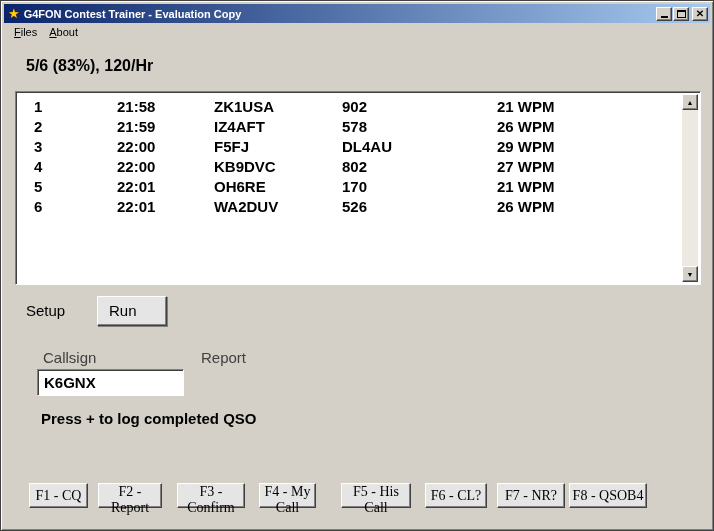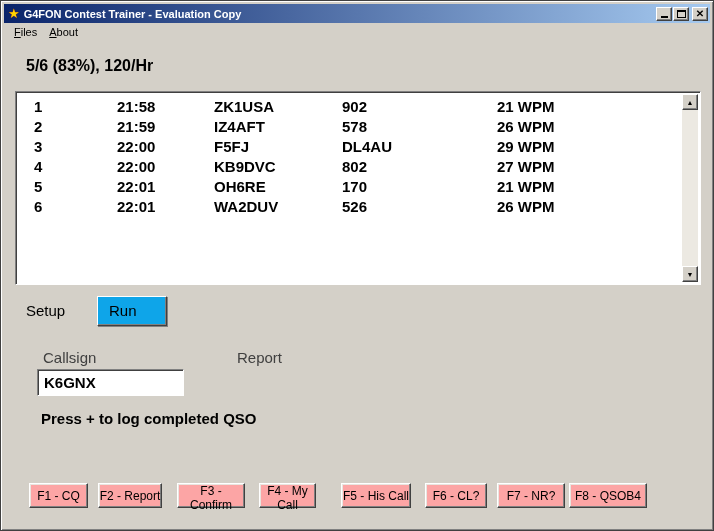--- a/index.html
+++ b/index.html
@@ -89,31 +89,31 @@
   .sb-btn span { font-size: 7px; line-height: 7px; color: #000; }
   .sb-track { position: absolute; left: 0; top: 16px; bottom: 16px; width: 16px; }
 
   
   .tab-setup {
     position: absolute; left: 25px; top: 301px;
     font-size: 15px; color: #000; cursor: default; text-align: center;
   }
   .tab-run {
     position: absolute; left: 96px; top: 295px; width: 70px; height: 30px;
-    background: #0ea5e9;
+    background: #e5e5e5;
     border: 1px solid; border-color: #ffffff #404040 #404040 #ffffff;
     box-shadow: inset -1px -1px 0 #808080, 1px 1px 0 #808080;
     font-size: 15px; color: #000; line-height: 28px; padding-left: 11px;
     cursor: default;
   }
 
   
   .label { position: absolute; font-size: 15px; color: #404040; }
   .callsign-label { left: 42px; top: 348px; }
-  .report-label   { left: 200px; top: 348px; margin-left: 36px; }
+  .report-label   { left: 200px; top: 348px; }
 
   .field {
     position: absolute; top: 368px; height: 27px;
     background: #ffffff;
     border: 1px solid; border-color: #808080 #ffffff #ffffff #808080;
     box-shadow: inset 1px 1px 0 #404040;
     font-family: "Liberation Sans", sans-serif;
     font-size: 15px; font-weight: bold; color: #000;
     padding: 0 0 0 6px; outline: none;
   }
@@ -121,25 +121,25 @@
   .report-field   { left: 198px; width: 95px; }
 
   .hint {
     position: absolute; left: 40px; top: 409px;
     font-size: 15px; font-weight: bold; color: #000;
   }
 
   
   .fkey {
     position: absolute; top: 482px; height: 25px;
-    background: #fca5a5;
+    background: #e5e5e5;
     border: 1px solid; border-color: #ffffff #404040 #404040 #ffffff;
     box-shadow: inset -1px -1px 0 #808080, inset 1px 1px 0 #e8e6e0;
-    font-family: Liberation Sans, sans-serif;
-    font-size: 12px; color: #000; cursor: default;
+    font-family: Liberation Serif, serif;
+    font-size: 14px; color: #000; cursor: default;
   }
 </style>
 </head>
 <body>
 
 <div class="window">
 
   <div class="titlebar">
     <span class="app-icon">★</span>
     <span class="title-text">G4FON Contest Trainer - Evaluation Copy</span>

